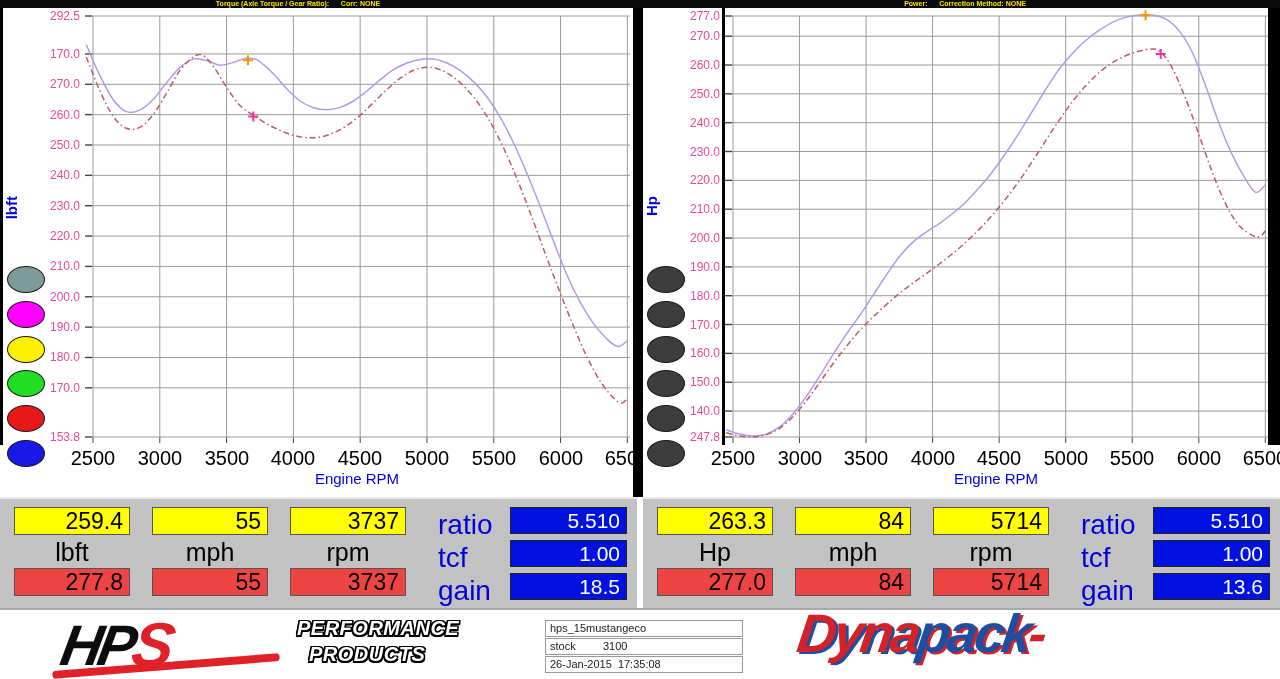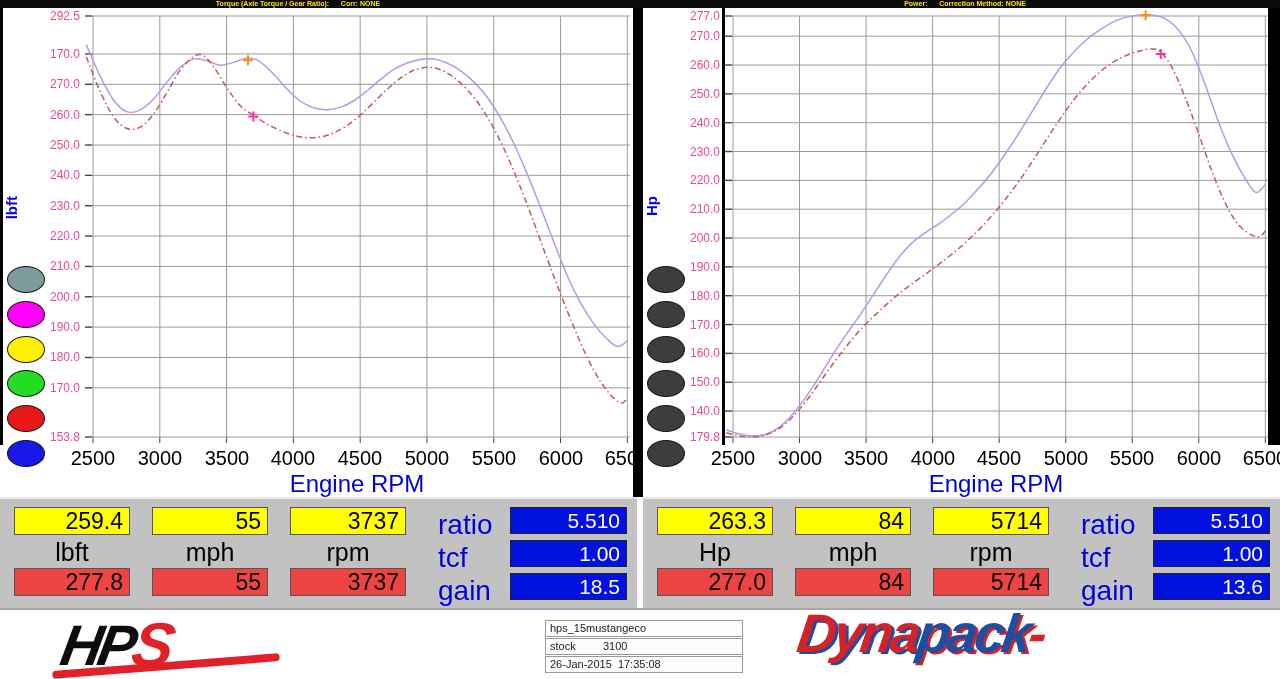--- a/index.html
+++ b/index.html
@@ -13,21 +13,21 @@
     white-space:pre;transform:translateX(-50%);font-weight:bold}
   #tb-left{left:298px}#tb-right{left:965px}
 
   
   .pane{position:absolute;top:0;height:497px;width:640px;background:#fff}
   #pane0{left:0}#pane1{left:640px}
   .plot{position:absolute;left:85px;top:8px}
   .ytick{position:absolute;left:0;width:82px;text-align:right;font-size:12px;
     line-height:22px;color:#ec4899;z-index:1;padding-right:2px}
   .xtick{position:absolute;top:447px;width:70px;text-align:center;font-size:20px;color:#000}
-  .axis-x{position:absolute;top:470px;transform:translateX(-50%);font-size:24px;color:#0000dd}
+  .axis-x{position:absolute;top:470px;transform:translateX(-50%);font-size:15px;color:#0000dd}
   .axis-y{position:absolute;left:3px;top:196px;writing-mode:vertical-rl;transform:rotate(180deg);
     font-size:15px;font-weight:bold;color:#0000dd}
   .oval{position:absolute;left:7px;width:38px;height:27px;border-radius:50%;
     border:1px solid #1a1a1a;z-index:5}
 
   
   .frame{position:absolute;background:#000;z-index:8}
   #fr-left{left:0;top:0;width:3px;height:445px}
   #fr-mid{left:633px;top:0;width:10px;height:497px}
   #fr-p1{left:722px;top:8px;width:3px;height:437px}
@@ -238,21 +238,21 @@
       <div class="ytick" style="top:141px">230.0</div>
       <div class="ytick" style="top:169px">220.0</div>
       <div class="ytick" style="top:198px">210.0</div>
       <div class="ytick" style="top:227px">200.0</div>
       <div class="ytick" style="top:256px">190.0</div>
       <div class="ytick" style="top:285px">180.0</div>
       <div class="ytick" style="top:314px">170.0</div>
       <div class="ytick" style="top:342px">160.0</div>
       <div class="ytick" style="top:371px">150.0</div>
       <div class="ytick" style="top:400px">140.0</div>
-      <div class="ytick" style="top:426px">179.8</div>
+      <div class="ytick" style="top:426px">247.8</div>
       <div class="xtick" style="left:58px">2500</div>
       <div class="xtick" style="left:125px">3000</div>
       <div class="xtick" style="left:191px">3500</div>
       <div class="xtick" style="left:258px">4000</div>
       <div class="xtick" style="left:324px">4500</div>
       <div class="xtick" style="left:391px">5000</div>
       <div class="xtick" style="left:457px">5500</div>
       <div class="xtick" style="left:524px">6000</div>
       <div class="xtick" style="left:590px">6500</div>
       <div class="oval" style="top:266px;background:#3d3d3d"></div>
@@ -301,20 +301,22 @@
     <div class="slabel sl1">tcf</div>
     <div class="sbox sb1">1.00</div>
     <div class="slabel sl2">gain</div>
     <div class="sbox sb2">13.6</div>
   </div>
 
   <div id="footer">
     <div id="hpsword"><span>HP</span><span class="hps-s">S</span></div>
     <div id="hps-swoosh"></div>
     <div id="hps-tag">
+      <div>PERFORMANCE</div>
+      <div class="ln2">PRODUCTS</div>
     </div>
 
     <div id="ir1" class="inforow">hps_15mustangeco</div>
     <div id="ir2" class="inforow"><span>stock</span><span class="val">3100</span></div>
     <div id="ir3" class="inforow">26-Jan-2015  17:35:08</div>
 
     <div id="dynaword"><span class="dw1">Dyna</span><span class="dw2">pack</span><span class="ddash">-</span></div>
   </div>
 
 </div>

